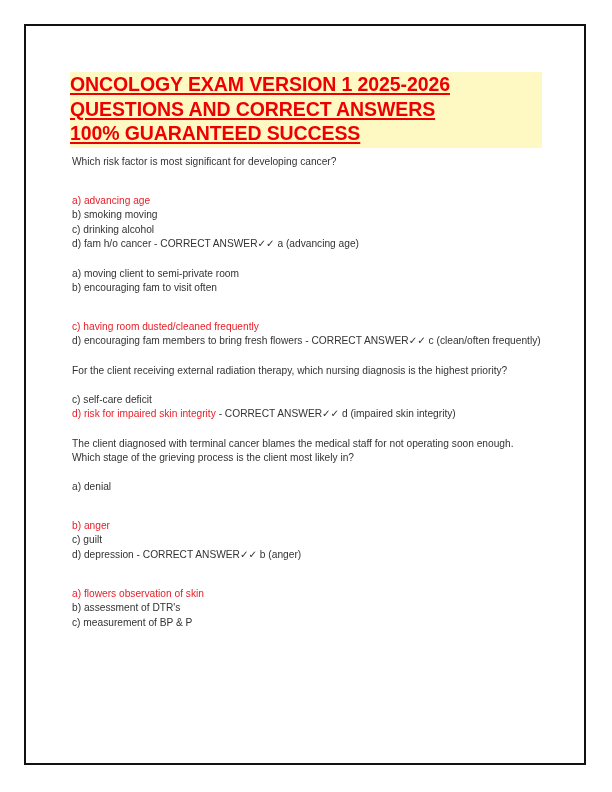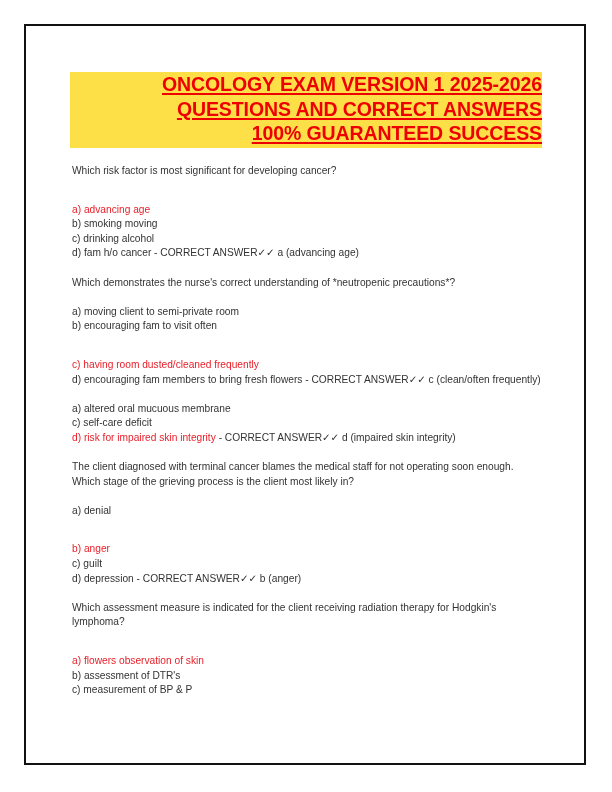--- a/index.html
+++ b/index.html
@@ -1,20 +1,20 @@
 <!DOCTYPE html>
 <html><head>
 <meta charset="utf-8">
 <style>
   html, body { margin:0; padding:0; background:#ffffff; }
   body { width:612px; height:792px; position:relative; overflow:hidden; font-family:"Liberation Sans", sans-serif; }
   .page-border { position:absolute; left:24px; top:24px; width:562px; height:741px; border:2px solid #111; box-sizing:border-box; }
-  .title-box { position:absolute; left:70px; top:72px; width:472px; height:76px; background:#fde047; text-align:right; }
+  .title-box { position:absolute; left:70px; top:72px; width:472px; height:76px; background:#fef9c3; text-align:left; }
   .title-line { display:block; color:#ee0000; font-weight:bold; font-size:19.5px; line-height:24.5px; text-decoration:underline; text-decoration-thickness:2px; text-underline-offset:2px; letter-spacing:-0.1px; }
-  .content { position:absolute; left:72px; top:164px; width:470px; font-size:10.2px; line-height:14.6px; color:#333; }
+  .content { position:absolute; left:72px; top:155px; width:470px; font-size:10.2px; line-height:14.6px; color:#333; }
   .q { margin:0 0 14.6px 0; }
   .opts { margin:0 0 14.6px 0; }
   .opt { display:block; }
   .red { color:#e8202a;margin-top:24px; }
 </style>
 </head>
 <body>
 
 <div class="page-border"></div>
 
@@ -30,49 +30,47 @@
     <p class="q">Which risk factor is most significant for developing cancer?</p>
     <div class="opts">
       <span class="opt red">a) advancing age</span>
       <span class="opt">b) smoking moving</span>
       <span class="opt">c) drinking alcohol</span>
       <span class="opt"><span>d) fam h/o cancer</span><span> - CORRECT ANSWER✓✓ a (advancing age)</span></span>
     </div>
   </div>
 
   <div>
-    <p class="q">Which demonstrates the nurse's correct understanding of *neutropenic precautions*?</p>
     <div class="opts">
       <span class="opt">a) moving client to semi-private room</span>
       <span class="opt">b) encouraging fam to visit often</span>
       <span class="opt red">c) having room dusted/cleaned frequently</span>
       <span class="opt"><span>d) encouraging fam members to bring fresh flowers</span><span> - CORRECT ANSWER✓✓ c (clean/often frequently)</span></span>
     </div>
   </div>
 
   <div>
+    <p class="q">For the client receiving external radiation therapy, which nursing diagnosis is the highest priority?</p>
     <div class="opts">
-      <span class="opt">a) altered oral mucuous membrane</span>
       <span class="opt">c) self-care deficit</span>
       <span class="opt"><span class="red">d) risk for impaired skin integrity</span><span> - CORRECT ANSWER✓✓ d (impaired skin integrity)</span></span>
     </div>
   </div>
 
   <div>
     <p class="q">The client diagnosed with terminal cancer blames the medical staff for not operating soon enough. Which stage of the grieving process is the client most likely in?</p>
     <div class="opts">
       <span class="opt">a) denial</span>
       <span class="opt red">b) anger</span>
       <span class="opt">c) guilt</span>
       <span class="opt"><span>d) depression</span><span> - CORRECT ANSWER✓✓ b (anger)</span></span>
     </div>
   </div>
 
   <div>
-    <p class="q">Which assessment measure is indicated for the client receiving radiation therapy for Hodgkin's lymphoma?</p>
     <div class="opts">
       <span class="opt red">a) flowers observation of skin</span>
       <span class="opt">b) assessment of DTR's</span>
       <span class="opt">c) measurement of BP &amp; P</span>
     </div>
   </div>
 
 </div>
 
 </body></html>

